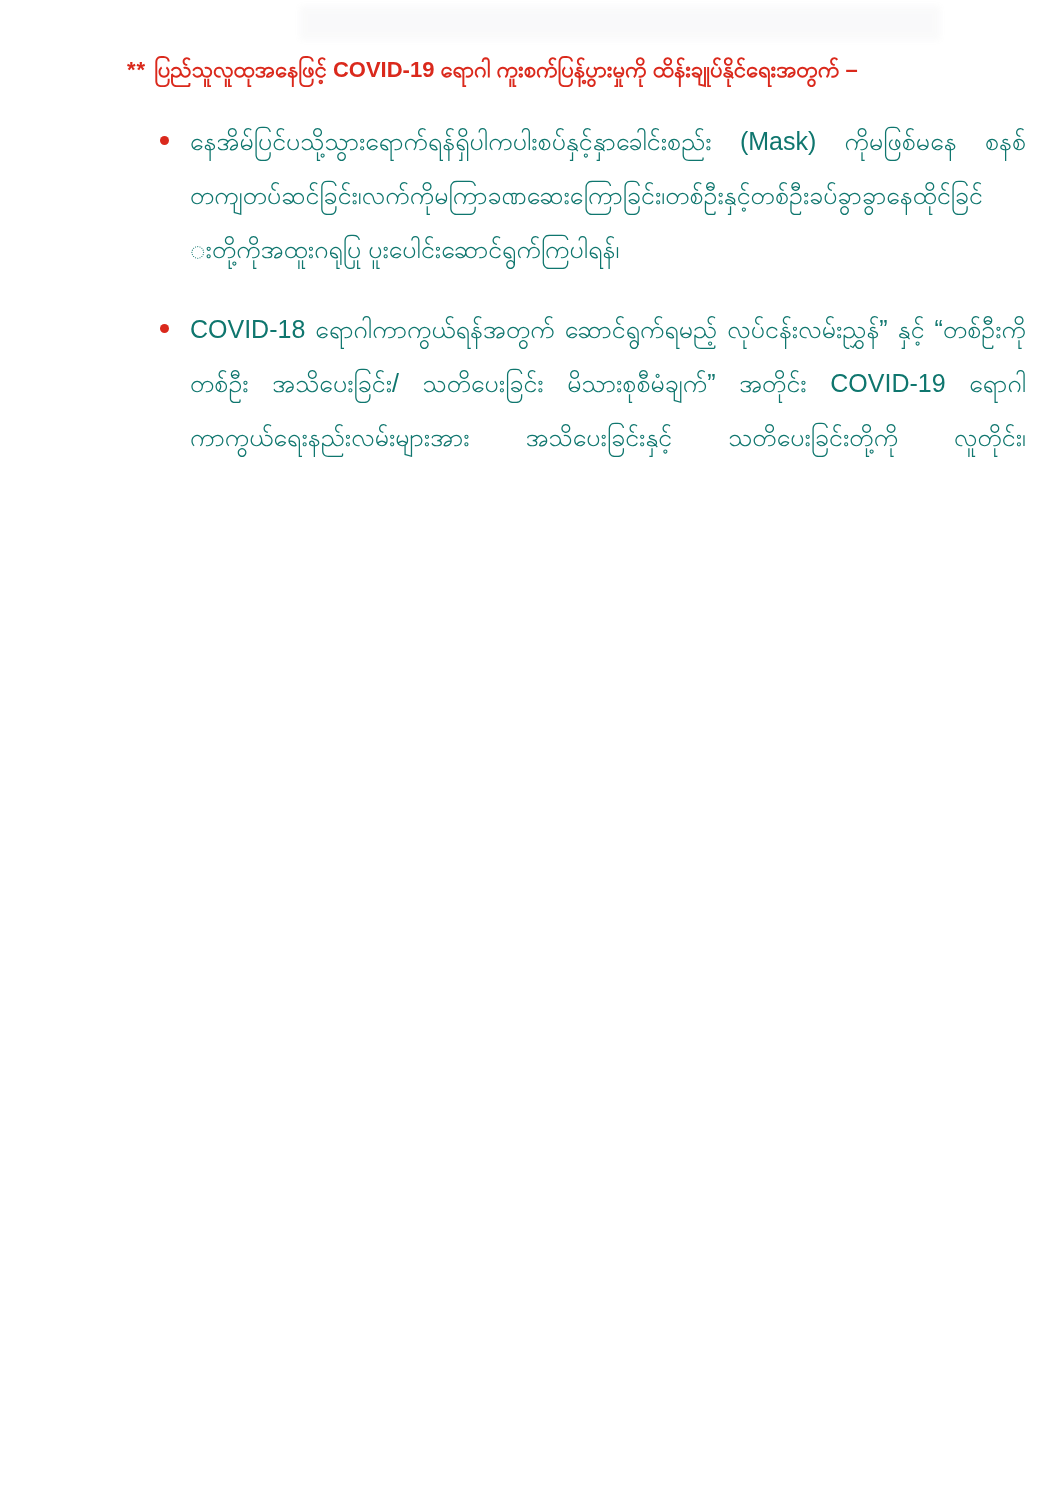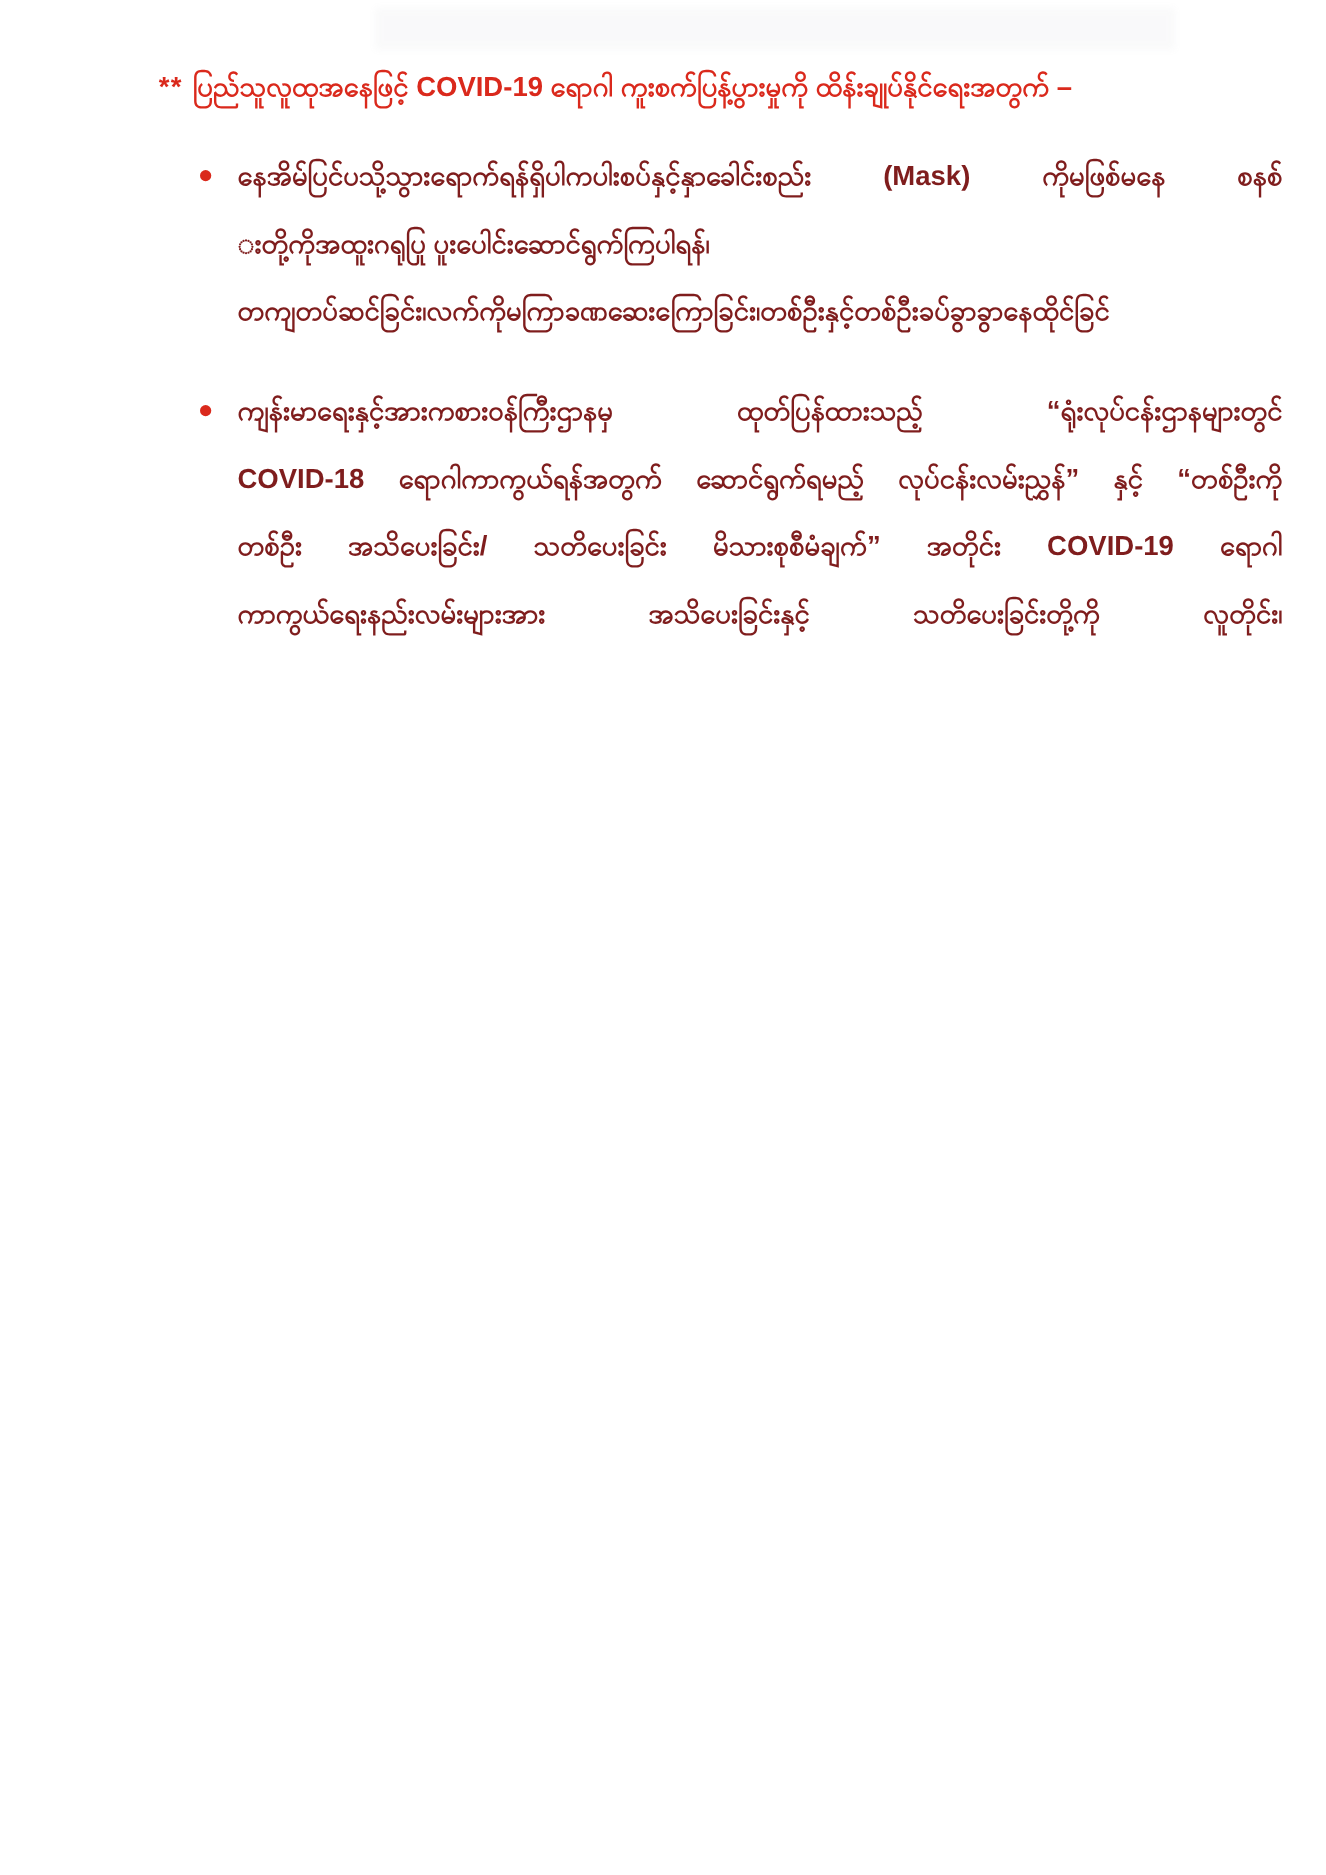--- a/index.html
+++ b/index.html
@@ -57,24 +57,24 @@
   .bullet-item .dot {
     position: absolute;
     left: -30px;
     top: 22px;
     width: 9px;
     height: 9px;
     border-radius: 50%;
     background: #da291c;
   }
   .line {
-    font-size: 22px;
-    font-weight: bold;
+    font-size: 25px;
+    font-weight: normal;
     line-height: 54px;
-    color: #7f1d1d;
+    color: #0f766e;
     text-align: justify;
     text-align-last: justify;
     white-space: normal;
   }
   .line.last {
     text-align: left;
     text-align-last: left;
   }
 </style>
 </head>
@@ -89,27 +89,26 @@
 
     <div class="heading">
       <span class="stars">**</span><span>ပြည်သူလူထုအနေဖြင့် COVID-19 ရောဂါ ကူးစက်ပြန့်ပွားမှုကို ထိန်းချုပ်နိုင်ရေးအတွက် –</span>
     </div>
 
     <ul class="bullets">
 
       <li class="bullet-item">
         <span class="dot"></span>
         <div class="line">နေအိမ်ပြင်ပသို့သွားရောက်ရန်ရှိပါကပါးစပ်နှင့်နှာခေါင်းစည်း (Mask) ကိုမဖြစ်မနေ စနစ်</div>
+        <div class="line">တကျတပ်ဆင်ခြင်း၊လက်ကိုမကြာခဏဆေးကြောခြင်း၊တစ်ဦးနှင့်တစ်ဦးခပ်ခွာခွာနေထိုင်ခြင်</div>
         <div class="line last">◌းတို့ကိုအထူးဂရုပြု ပူးပေါင်းဆောင်ရွက်ကြပါရန်၊</div>
-        <div class="line">တကျတပ်ဆင်ခြင်း၊လက်ကိုမကြာခဏဆေးကြောခြင်း၊တစ်ဦးနှင့်တစ်ဦးခပ်ခွာခွာနေထိုင်ခြင်</div>
       </li>
 
       <li class="bullet-item">
         <span class="dot"></span>
-        <div class="line">ကျန်းမာရေးနှင့်အားကစားဝန်ကြီးဌာနမှ ထုတ်ပြန်ထားသည့် “ရုံးလုပ်ငန်းဌာနများတွင်</div>
         <div class="line">COVID-18 ရောဂါကာကွယ်ရန်အတွက် ဆောင်ရွက်ရမည့် လုပ်ငန်းလမ်းညွှန်” နှင့် “တစ်ဦးကို</div>
         <div class="line">တစ်ဦး အသိပေးခြင်း/ သတိပေးခြင်း မိသားစုစီမံချက်” အတိုင်း COVID-19 ရောဂါ</div>
         <div class="line">ကာကွယ်ရေးနည်းလမ်းများအား အသိပေးခြင်းနှင့် သတိပေးခြင်းတို့ကို လူတိုင်း၊</div>
       </li>
 
     </ul>
 
   </div>
 </div>
 

